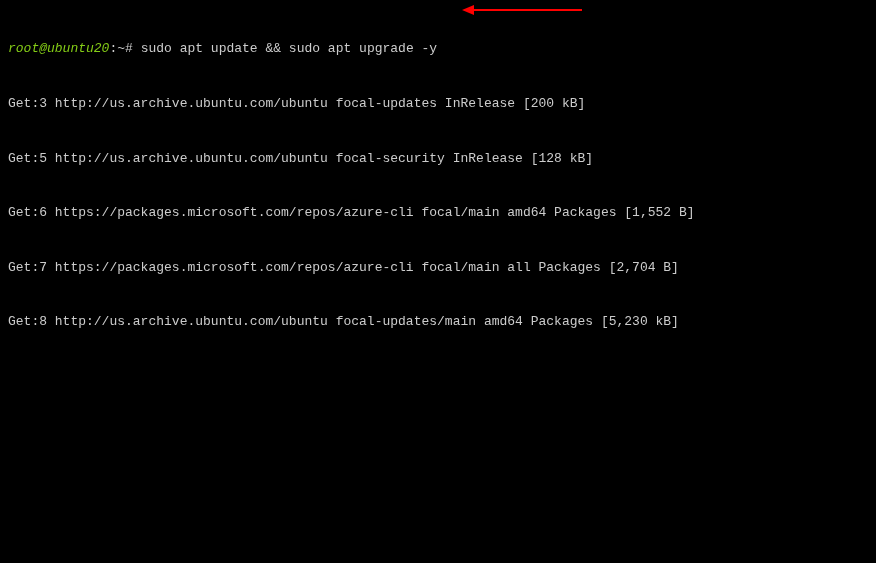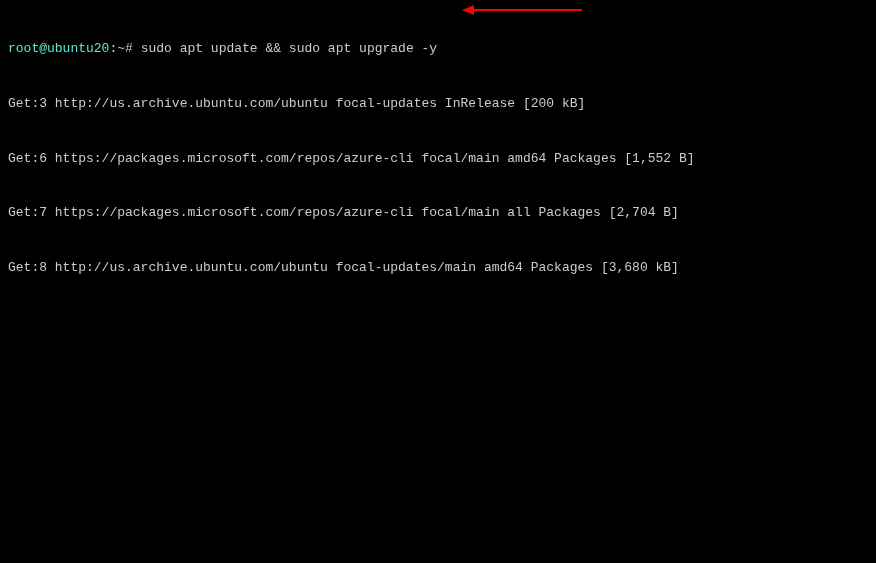--- a/index.html
+++ b/index.html
@@ -17,21 +17,22 @@
       width: 876px;
       height: 563px;
       overflow: hidden;
       position: relative;
     }
     .terminal {
       white-space: pre-wrap;
       word-break: break-all;
     }
     .prompt-host {
-      color: #5eead4;
+      color: #84cc16;
+      font-style: italic;
     }
     .prompt-path {
       color: #cccccc;
     }
     .line {
       display: block;
     }
     .arrow-annotation {
       position: absolute;
       top: 4px;
@@ -42,23 +43,24 @@
       width: 120px;
       height: 12px;
     }
   </style>
 </head>
 <body>
 
 <div class="terminal">
   <span class="line"><span class="prompt-host">root@ubuntu20</span><span class="prompt-path">:~#</span> <span>sudo apt update &amp;&amp; sudo apt upgrade -y</span></span>
   <span class="line">Get:3 http://us.archive.ubuntu.com/ubuntu focal-updates InRelease [200 kB]</span>
+  <span class="line">Get:5 http://us.archive.ubuntu.com/ubuntu focal-security InRelease [128 kB]</span>
   <span class="line">Get:6 https://packages.microsoft.com/repos/azure-cli focal/main amd64 Packages [1,552 B]</span>
   <span class="line">Get:7 https://packages.microsoft.com/repos/azure-cli focal/main all Packages [2,704 B]</span>
-  <span class="line">Get:8 http://us.archive.ubuntu.com/ubuntu focal-updates/main amd64 Packages [3,680 kB]</span>
+  <span class="line">Get:8 http://us.archive.ubuntu.com/ubuntu focal-updates/main amd64 Packages [5,230 kB]</span>
   
   
   
   
   
   
   
   
   
   

